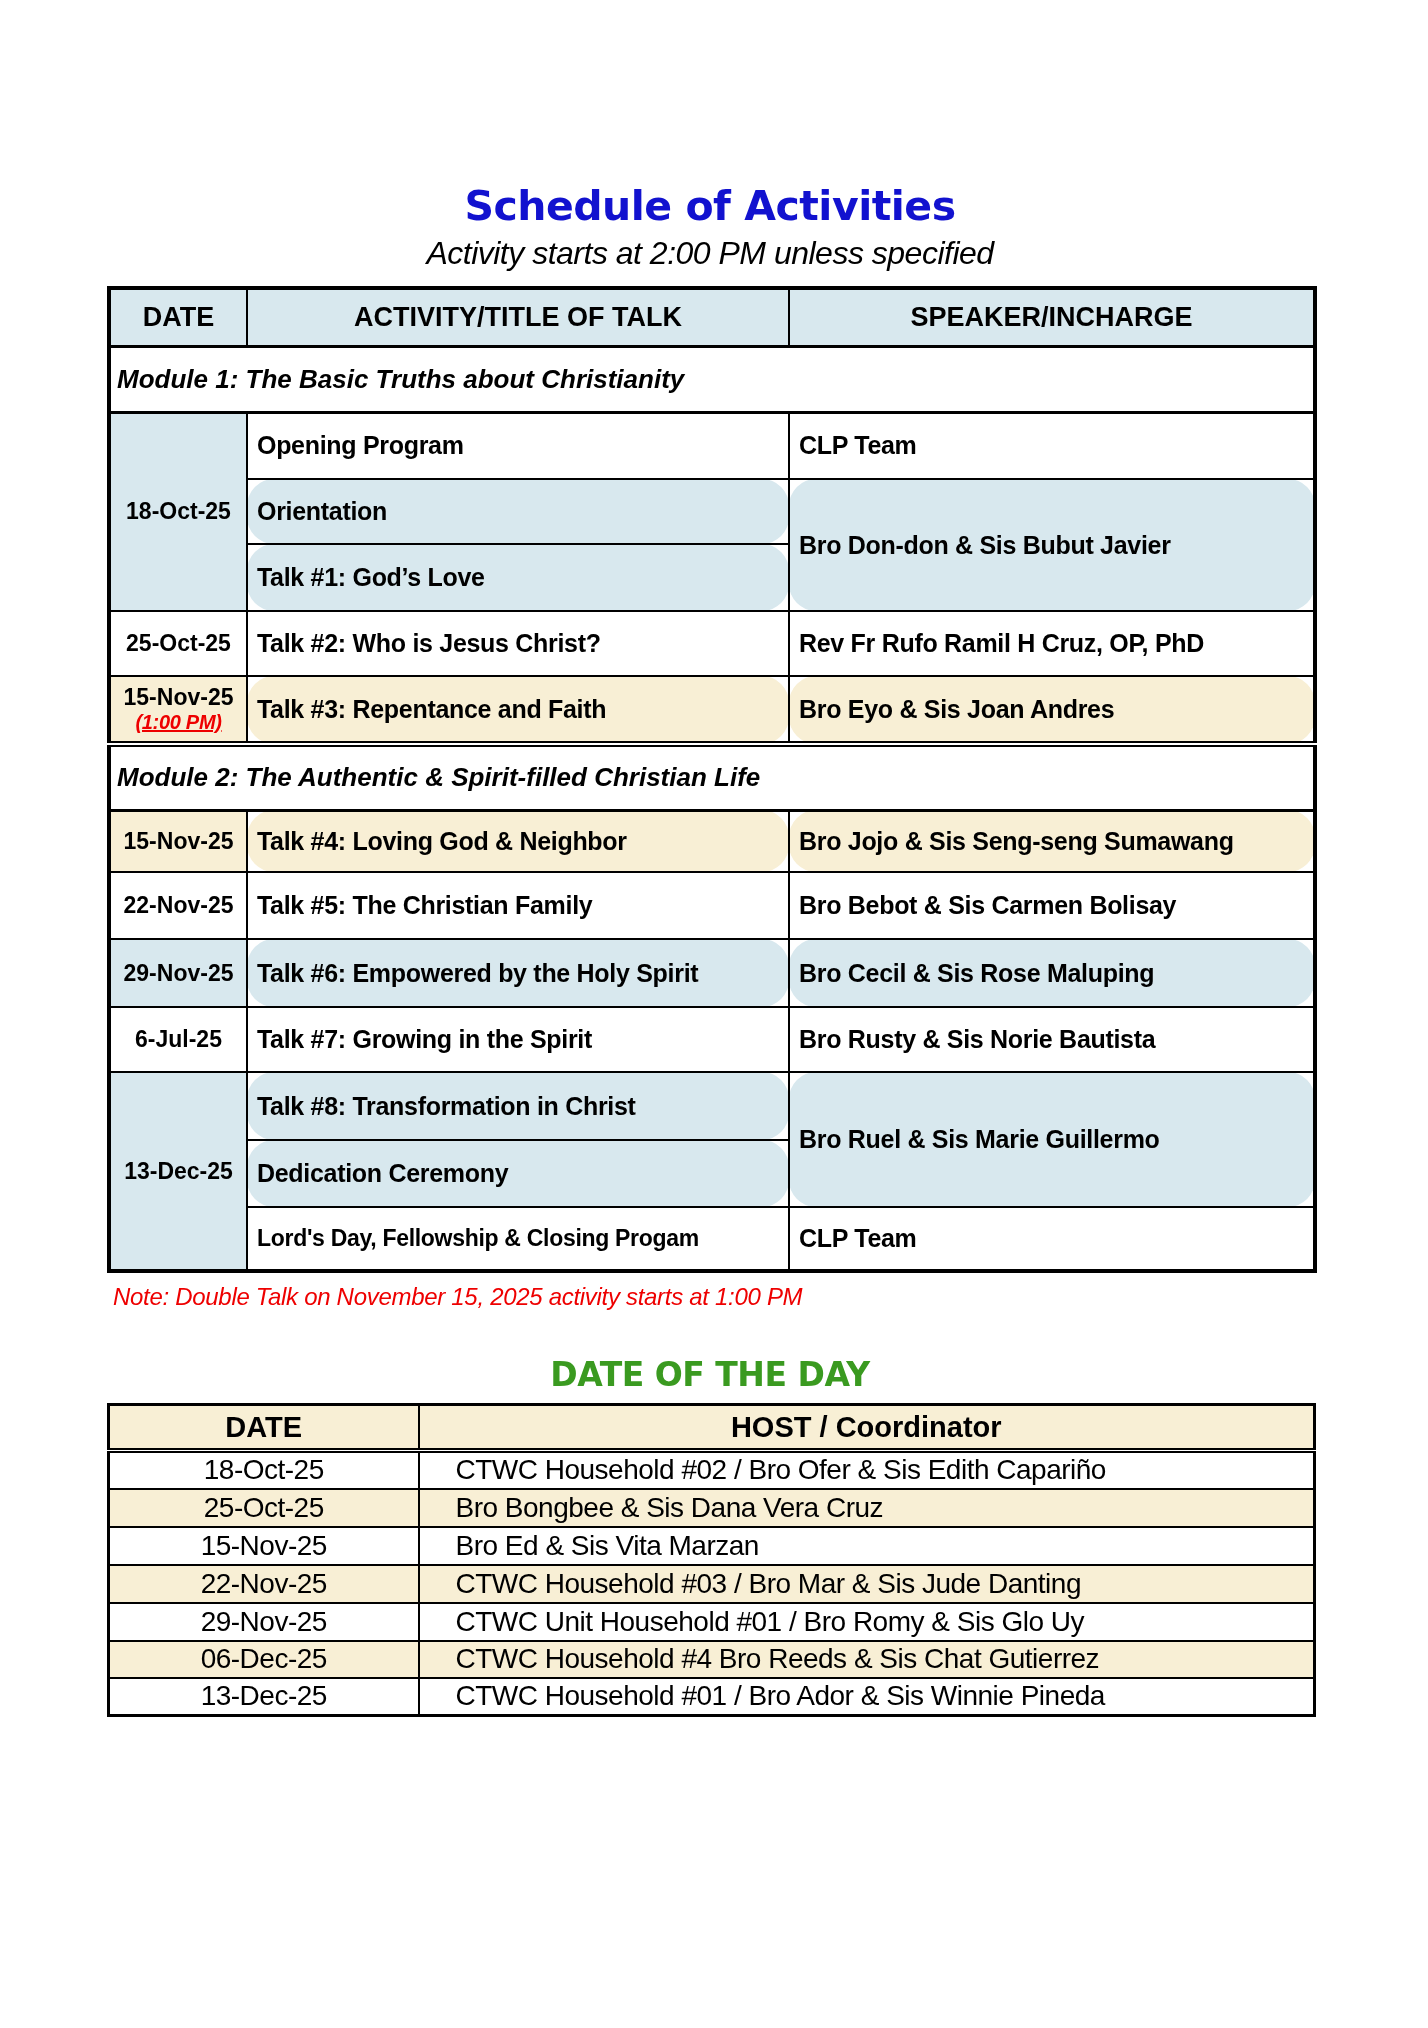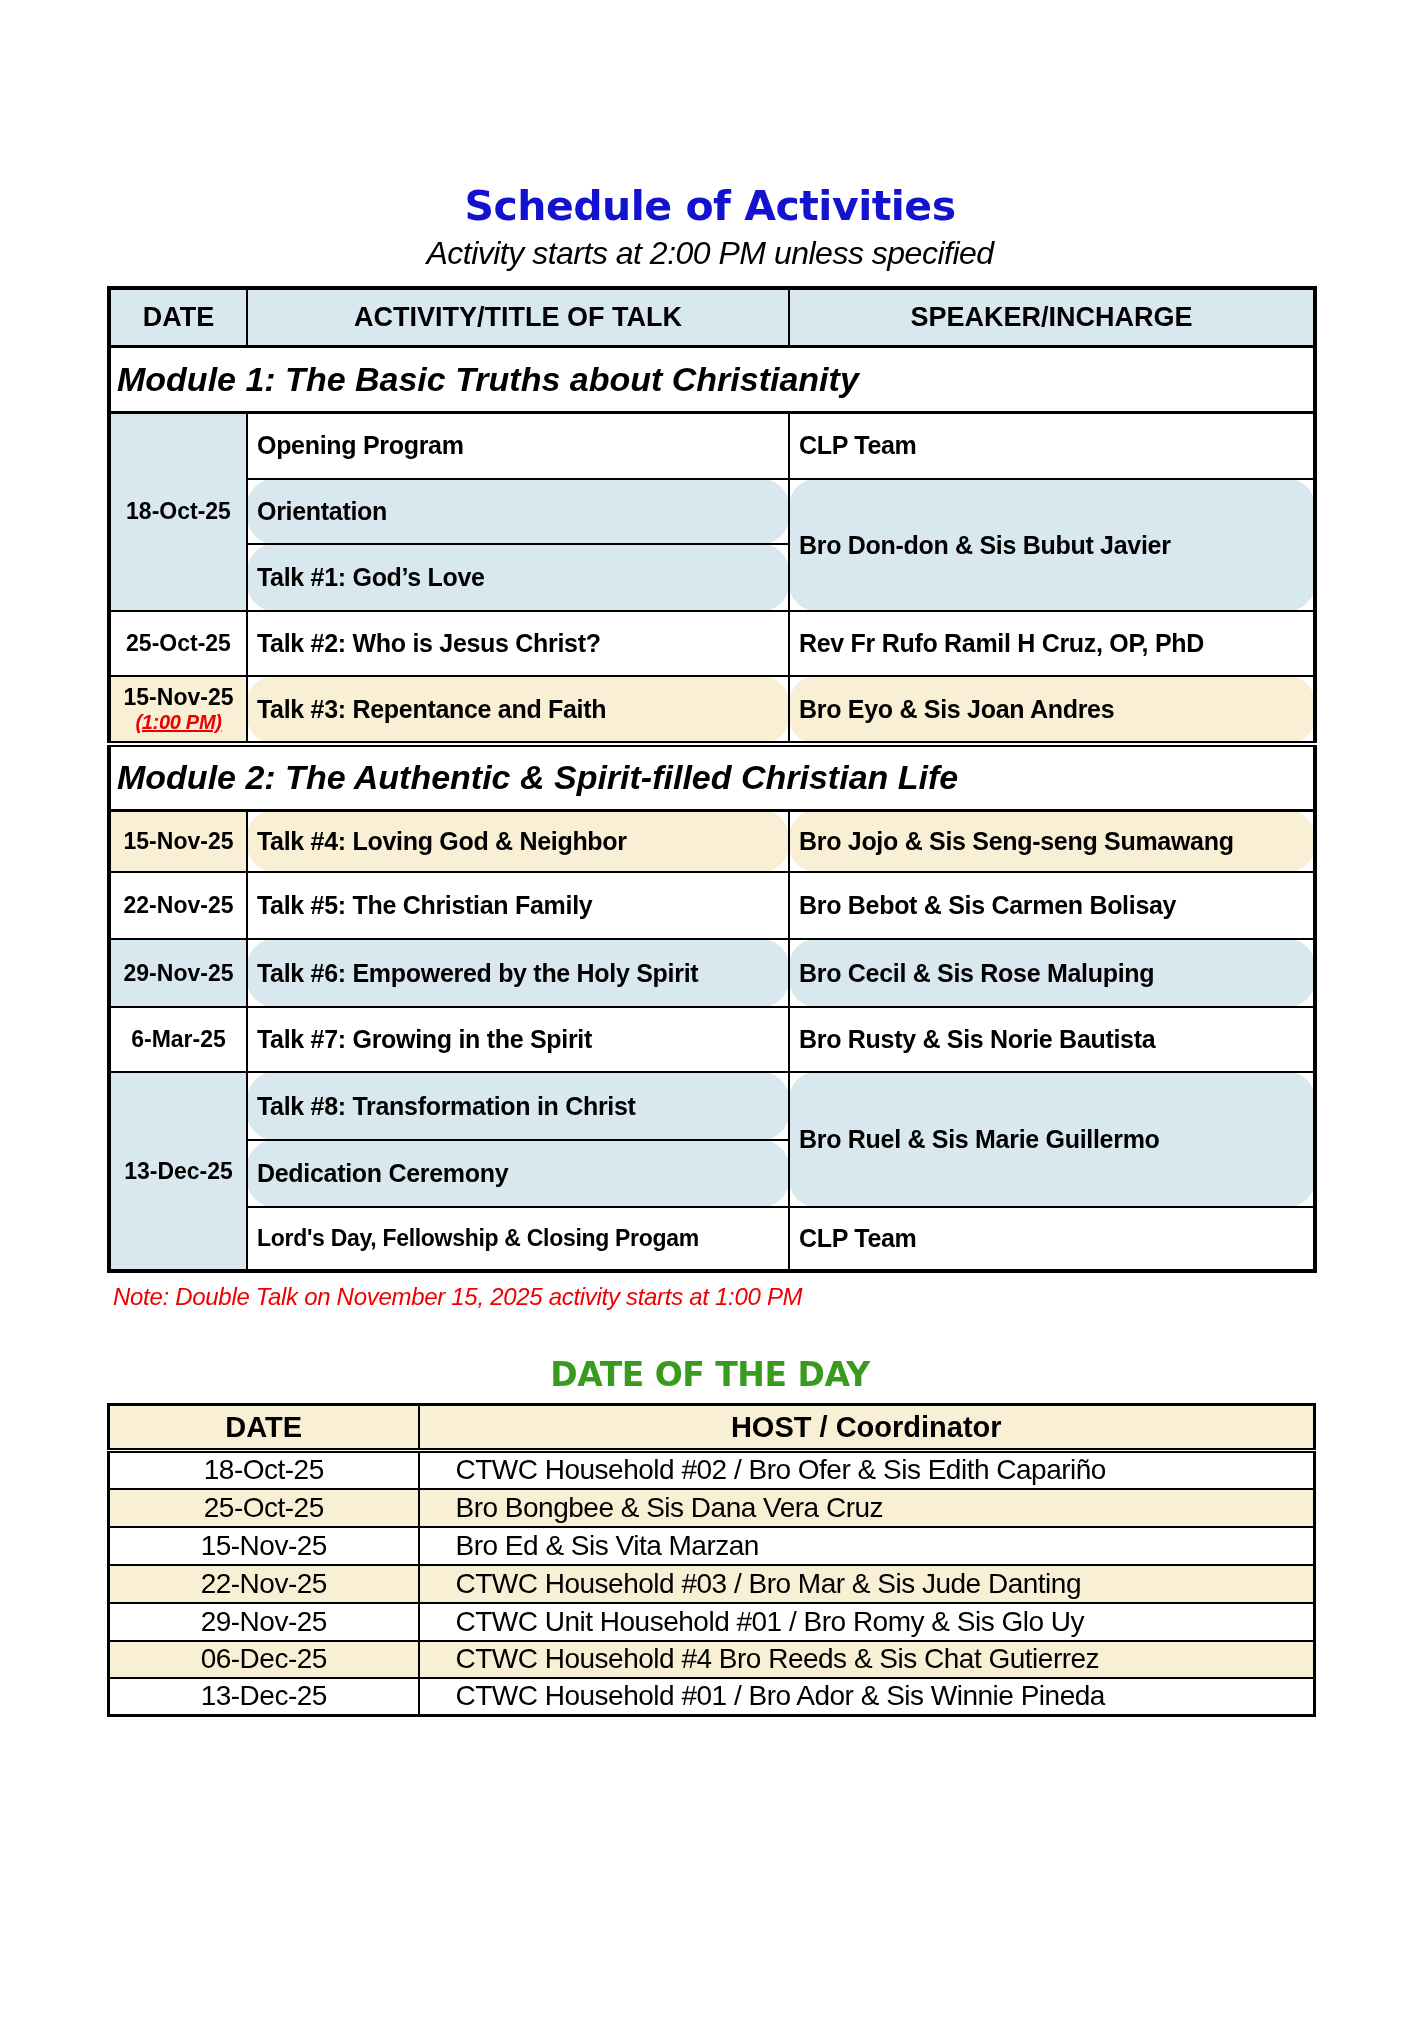--- a/index.html
+++ b/index.html
@@ -28,21 +28,21 @@
   .schedule th,.schedule td{
     border:2px solid #000;vertical-align:middle;
     overflow:hidden;white-space:nowrap;
   }
   .schedule thead th{
     background:var(--cell-blue,#d8e8ee);
     font-size:27px;font-weight:bold;text-align:center;
     border-bottom:3px solid #000;
   }
   td.module-label{
-    font-size:34px;font-weight:bold;font-style:italic;
+    font-size:26px;font-weight:bold;font-style:italic;
     padding-left:6px;background:#fff;border-bottom:3px solid #000;
   }
   tr.module2 td.module-label{border-top:6px double #000;}
   td.date{
     font-size:23px;font-weight:bold;text-align:center;padding:0 2px;
   }
   td.act,td.spk{font-size:25px;font-weight:bold;padding-left:9px;letter-spacing:-0.3px;border-radius:27px;}
   td.small-act{font-size:23px;}
   .bg-blue{background:var(--cell-blue,#d8e8ee);}
   .bg-cream{background:var(--cell-cream,#f8efd5);}
@@ -141,21 +141,21 @@
         <td class="date bg-white">22-Nov-25</td>
         <td class="act bg-white">Talk #5: The Christian Family</td>
         <td class="spk bg-white">Bro Bebot &amp; Sis Carmen Bolisay</td>
       </tr>
       <tr style="height:68px">
         <td class="date bg-blue">29-Nov-25</td>
         <td class="act bg-blue">Talk #6: Empowered by the Holy Spirit</td>
         <td class="spk bg-blue">Bro Cecil &amp; Sis Rose Maluping</td>
       </tr>
       <tr style="height:65px">
-        <td class="date bg-white">6-Mar-25</td>
+        <td class="date bg-white">6-Jul-25</td>
         <td class="act bg-white">Talk #7: Growing in the Spirit</td>
         <td class="spk bg-white">Bro Rusty &amp; Sis Norie Bautista</td>
       </tr>
       <tr style="height:68px">
         <td class="date bg-blue" rowspan="3">13-Dec-25</td>
         <td class="act bg-blue">Talk #8: Transformation in Christ</td>
         <td class="spk bg-blue" rowspan="2">Bro Ruel &amp; Sis Marie Guillermo</td>
       </tr>
       <tr style="height:67px">
         <td class="act bg-blue">Dedication Ceremony</td>

